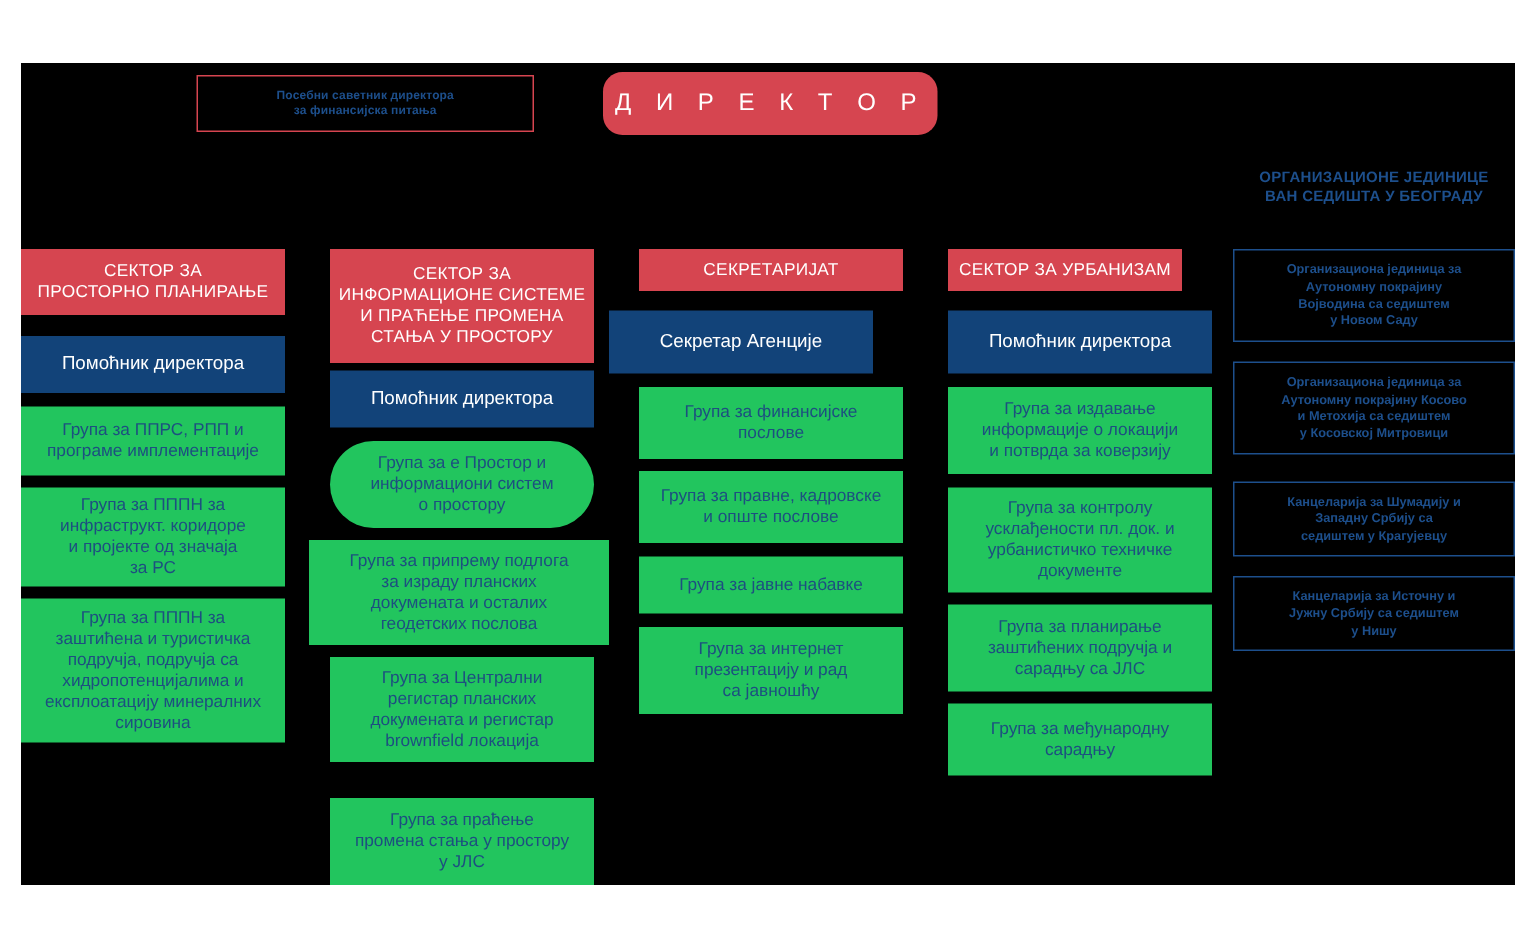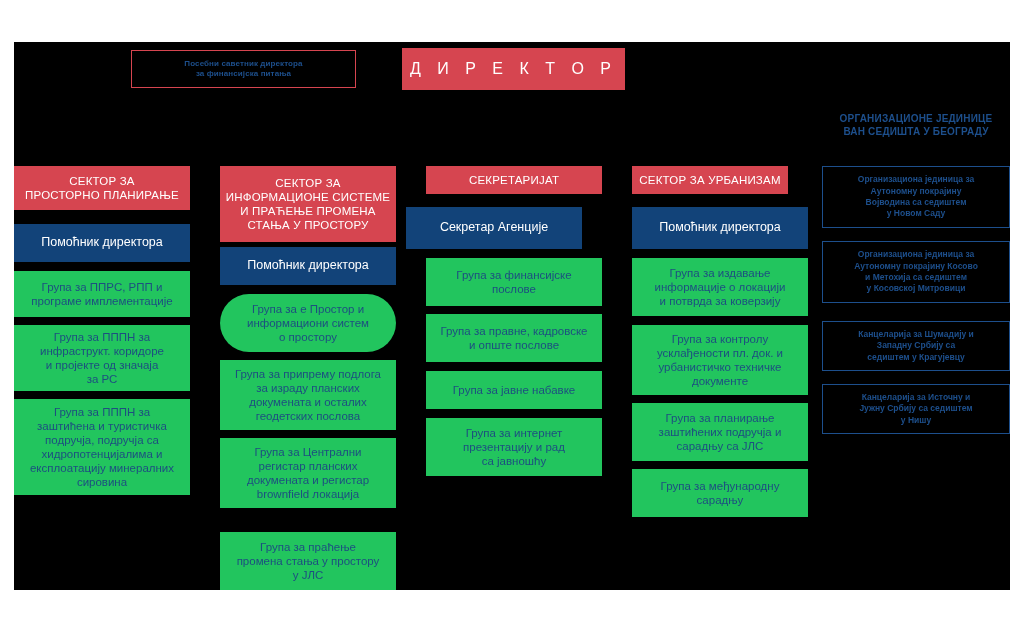--- a/index.html
+++ b/index.html
@@ -39,20 +39,21 @@
     font-size: 11.5px;
     letter-spacing: 0.2px;
   }
 
   .director {
     background: #d64550;
     color: #ffffff;
     font-size: 16px;
     letter-spacing: 6px;
     font-weight: 400;
+    border-radius: 13px;
   }
 
   
   .navy {
     background: #124379;
     color: #ffffff;
     font-size: 12.5px;
   }
 
   .navy-lg {
@@ -130,21 +131,21 @@
 сировина</div>
 
   <div class="box red" style="left:206px; top:124px; width:176px; height:76px;">СЕКТОР ЗА
 ИНФОРМАЦИОНЕ СИСТЕМЕ
 И  ПРАЋЕЊЕ ПРОМЕНА
 СТАЊА У ПРОСТОРУ</div>
   <div class="box navy" style="left:206px; top:205px; width:176px; height:38px;">Помоћник директора</div>
   <div class="box steel" style="left:206px; top:252px; width:176px; height:58px;border-radius:29px;">Група за е Простор и
 информациони систем
 о простору</div>
-  <div class="box steel" style="left:206px; top:318px; width:176px; height:70px;">Група за припрему подлога
+  <div class="box steel" style="left:192px; top:318px; width:200px; height:70px;">Група за припрему подлога
 за израду планских
 докумената и осталих
 геодетских послова</div>
   <div class="box steel" style="left:206px; top:396px; width:176px; height:70px;">Група за Централни
 регистар планских
 докумената и регистар
 brownfield локација</div>
   <div class="box steel" style="left:206px; top:490px; width:176px; height:58px;">Група за праћење
 промена стања у простору
 у ЈЛС</div>

